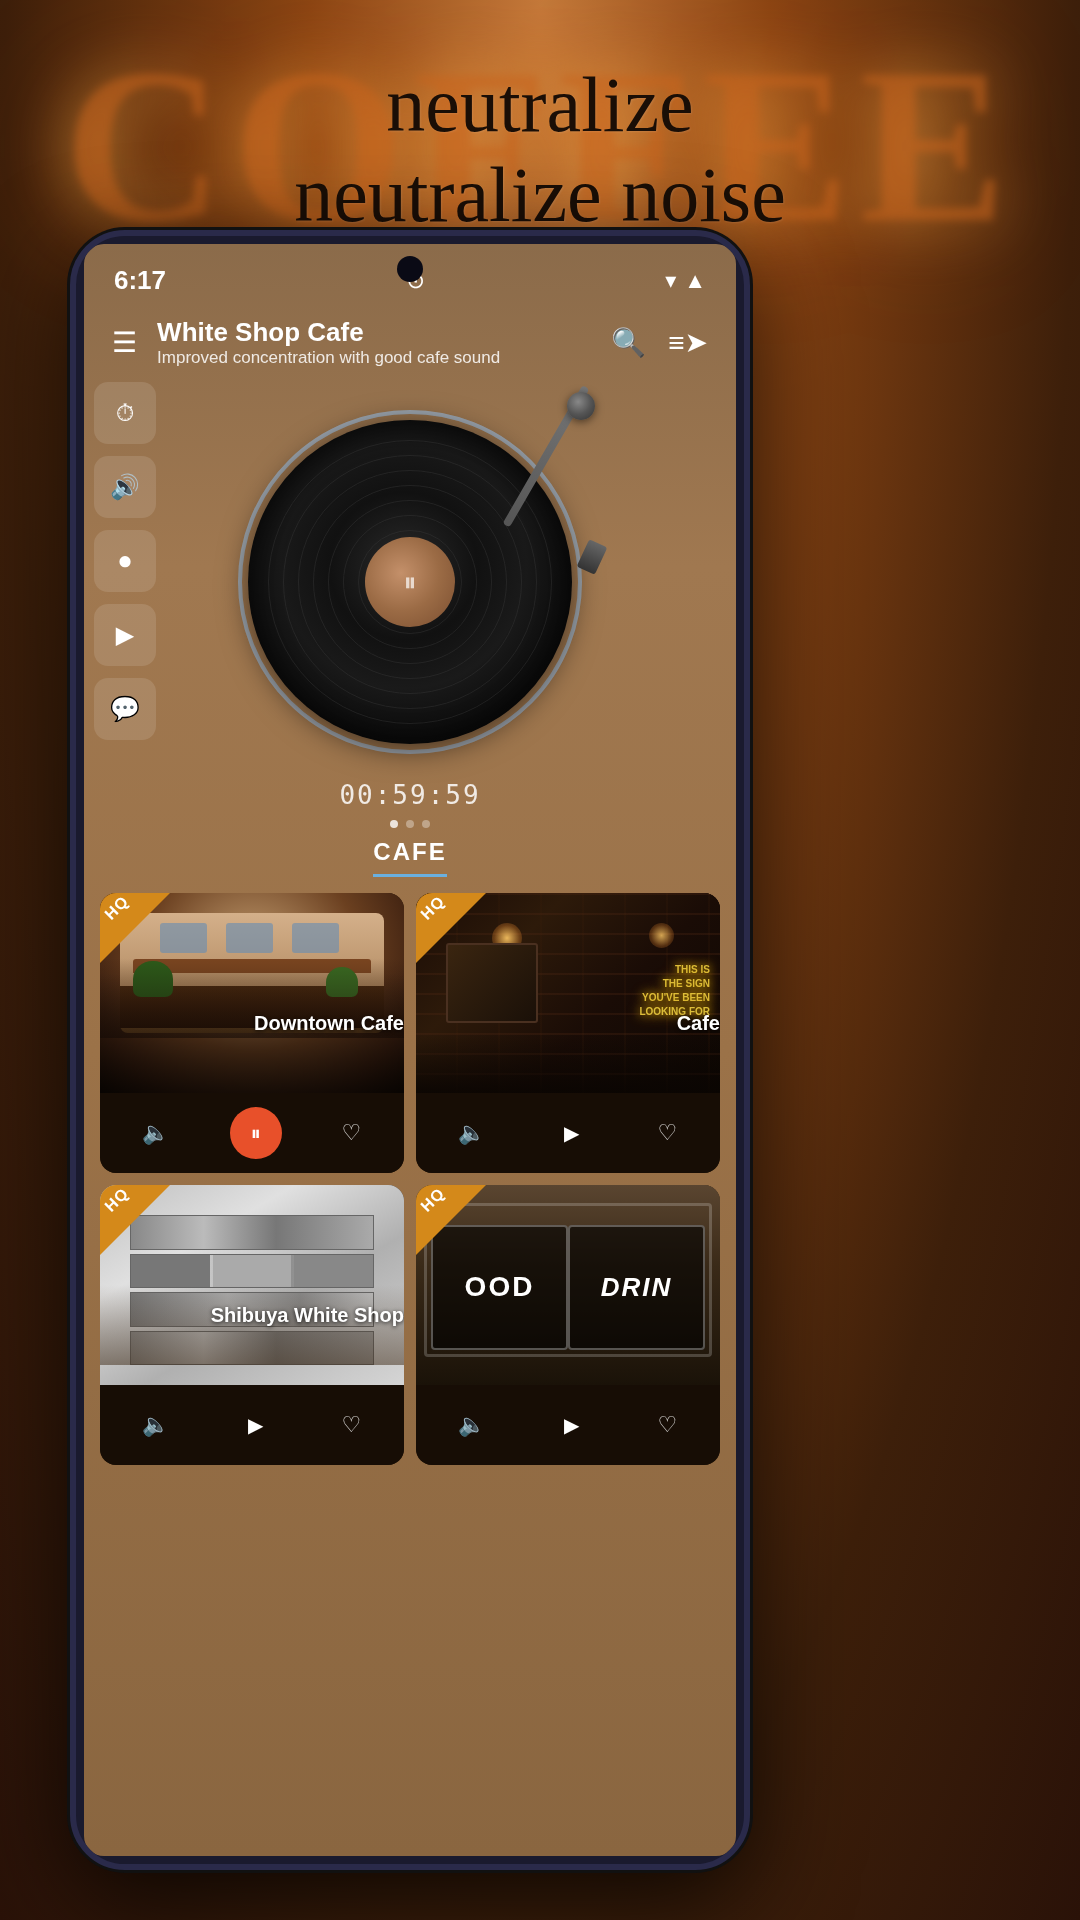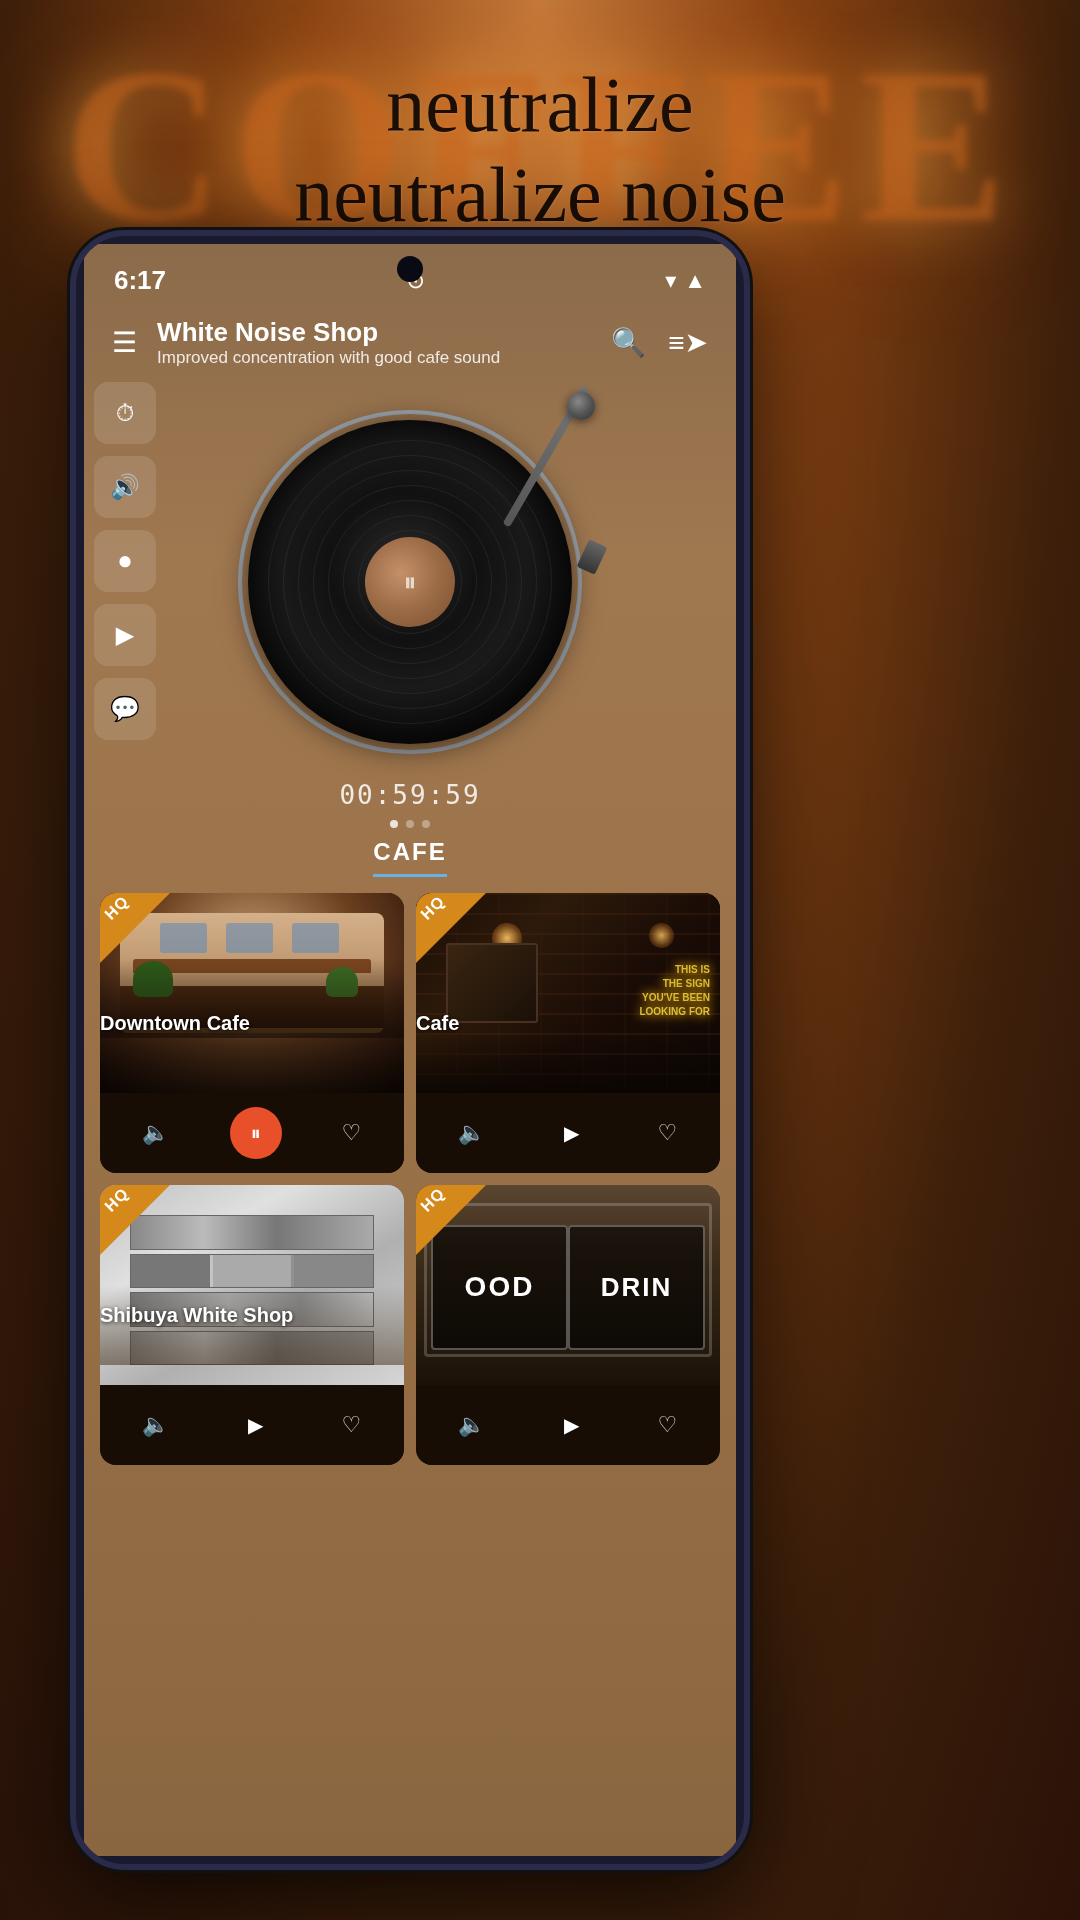--- a/index.html
+++ b/index.html
@@ -70,21 +70,21 @@
       border: 6px solid #2a2a4a;
       box-shadow: 0 0 0 3px #111, 0 30px 100px rgba(0,0,0,0.8);
       overflow: hidden;
       z-index: 3;
     }
 
     
     .phone-screen {
       position: absolute;
       inset: 8px;
-      border-radius: 8px;
+      border-radius: 20px;
       background: linear-gradient(180deg, #8b6b4a 0%, #a07850 20%, #9b7248 50%, #8a6640 100%);
       overflow: hidden;
     }
 
     
     .status-bar {
       display: flex;
       justify-content: space-between;
       align-items: center;
       padding: 18px 30px 0 30px;
@@ -431,21 +431,21 @@
       z-index: 6;
       transform: rotate(-45deg);
       letter-spacing: 1px;
     }
 
     .card-title {
       position: absolute;
       bottom: 58px;
       left: 0;
       right: 0;
-      text-align: left;
+      text-align: right;
       color: white;
       font-size: 20px;
       font-weight: 600;
       text-shadow: 0 1px 4px rgba(0,0,0,0.8);
     }
 
     
     .card-controls {
       background: rgba(20,12,5,0.85);
       padding: 14px 18px;
@@ -543,21 +543,21 @@
       <span class="status-icon">⊙</span>
       <div class="status-icons">
         <span class="status-icon">▾</span>
         <span class="status-icon">▲</span>
       </div>
     </div>
 
     <div class="app-header">
       <span class="header-menu-icon">☰</span>
       <div class="header-title-group">
-        <div class="header-title">White Noise Shop</div>
+        <div class="header-title">White Shop Cafe</div>
         <div class="header-subtitle">Improved concentration with good cafe sound</div>
       </div>
       <div class="header-right-icons">
         <span class="header-icon">🔍</span>
         <span class="header-icon">≡➤</span>
       </div>
     </div>
 
     <div class="player-area">
 
@@ -726,21 +726,21 @@
         <div class="card-image img-drink">
 
           <div style="position:absolute;inset:0;background:linear-gradient(180deg,#5a4530 0%,#3a2a18 40%,#2a1e10 70%,#1a1208 100%);"></div>
 
           <div style="position:absolute;top:5%;left:0;right:0;bottom:10%;border:3px solid rgba(255,255,255,0.2);margin:8px;border-radius:4px;overflow:hidden;">
 
             <div style="position:absolute;top:10%;left:0;right:0;bottom:0;display:grid;grid-template-columns:1fr 1fr;padding:4px;">
               <div style="background:rgba(0,0,0,0.6);display:flex;align-items:center;justify-content:center;border-radius:4px;border:2px solid rgba(255,255,255,0.3);">
                 <span style="color:white;font-size:28px;font-weight:900;letter-spacing:2px;">OOD</span>
               </div>
-              <div style="background:rgba(0,0,0,0.6);display:flex;align-items:center;justify-content:center;border-radius:4px;border:2px solid rgba(255,255,255,0.3);">
+              <div style="background:rgba(0,0,0,0.6);display:flex;align-items:center;justify-content:center;border-radius:4px;border:2px solid rgba(255,255,255,0.3);font-style:italic;">
                 <span style="color:white;font-size:26px;font-weight:900;letter-spacing:2px;">DRIN</span>
               </div>
             </div>
           </div>
           <div class="hq-badge">
             <span class="hq-badge-text">HQ</span>
           </div>
         </div>
         <div class="card-controls">
           <span class="ctrl-icon">🔈</span>

